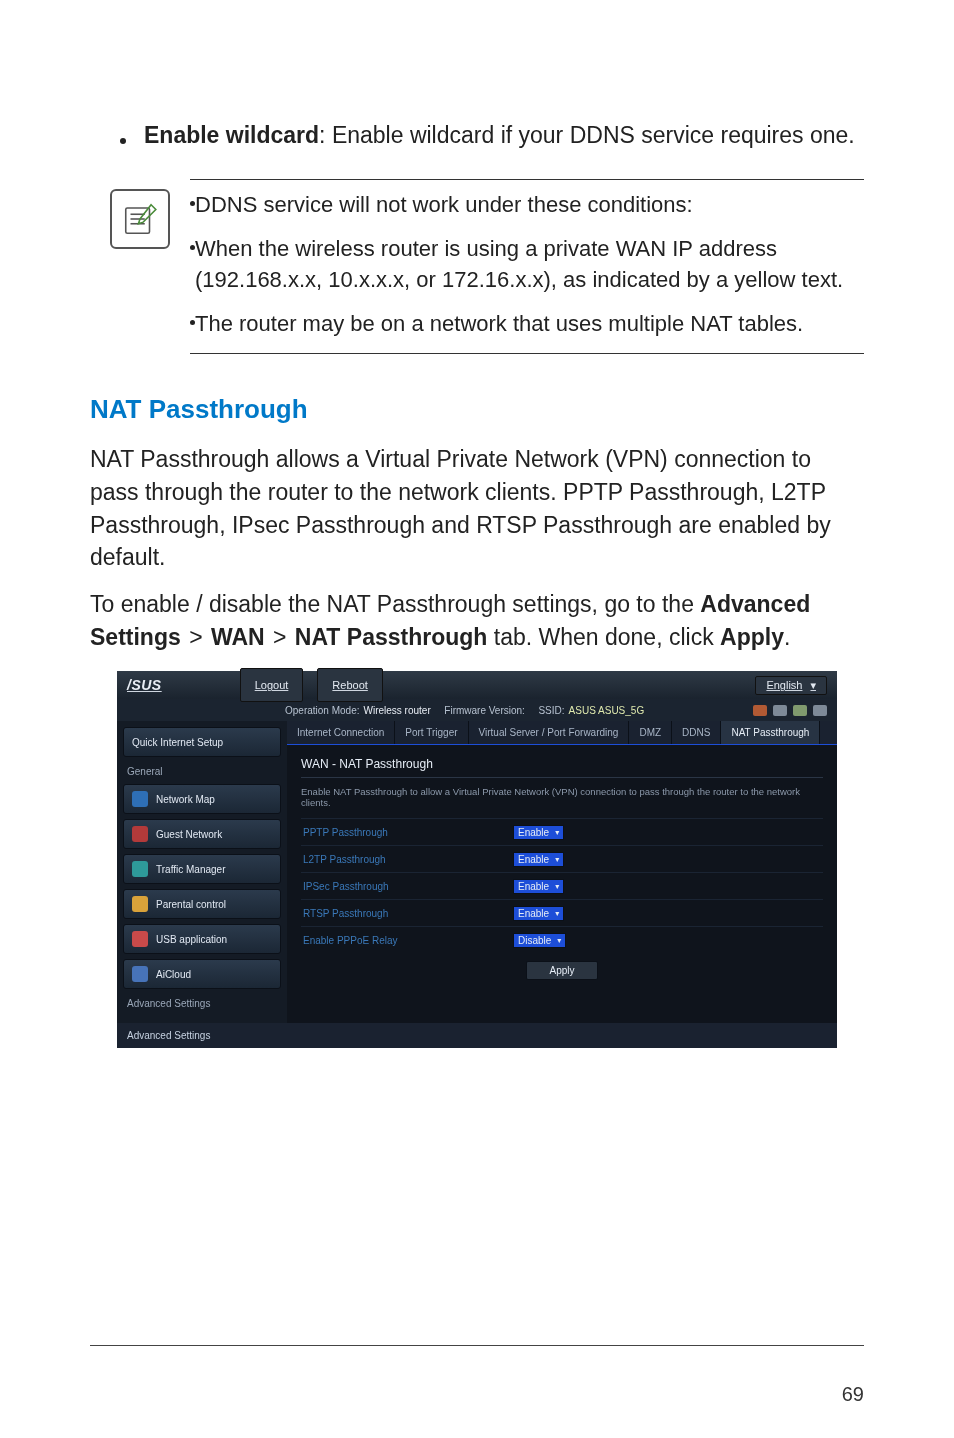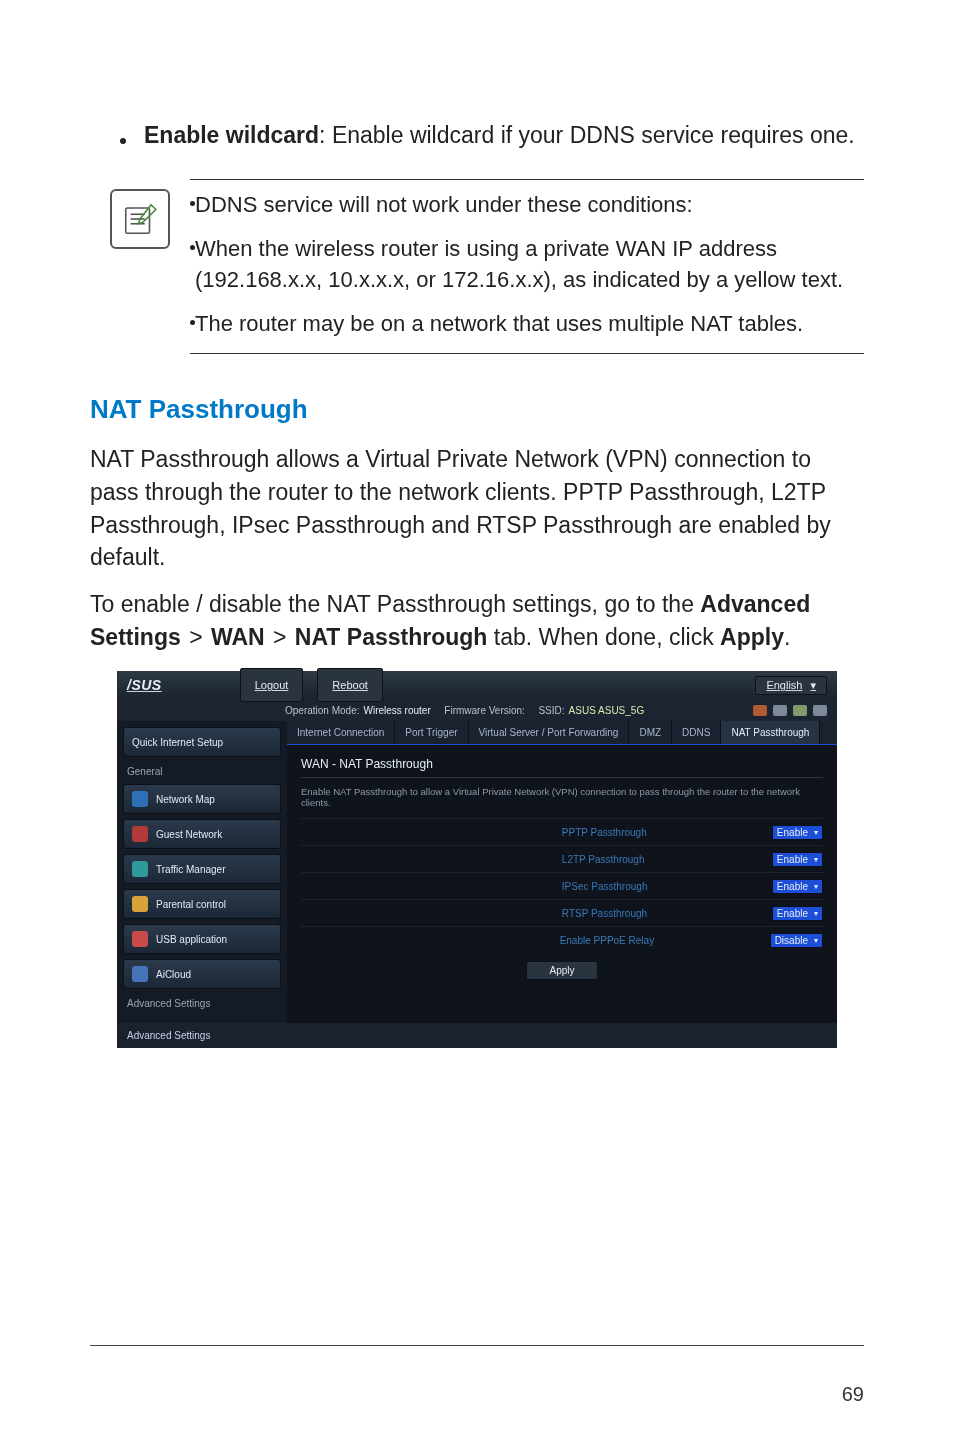--- a/index.html
+++ b/index.html
@@ -231,21 +231,20 @@
     color: #8b98aa;
     font-size: 9.5px;
     margin-bottom: 10px;
   }
   .setting-row {
     display: flex;
     align-items: center;
     height: 26px;
     border-top: 1px solid #1a2433;
     font-size: 10px;
-    justify-content: flex-end;
   }
   .setting-row:first-of-type { border-top: none; }
   .setting-label {
     width: 210px;
     color: #3a78b8;
     padding-left: 2px;
   }
   .select {
     background: #1d4ed8;
     color: #e5ecf6;

